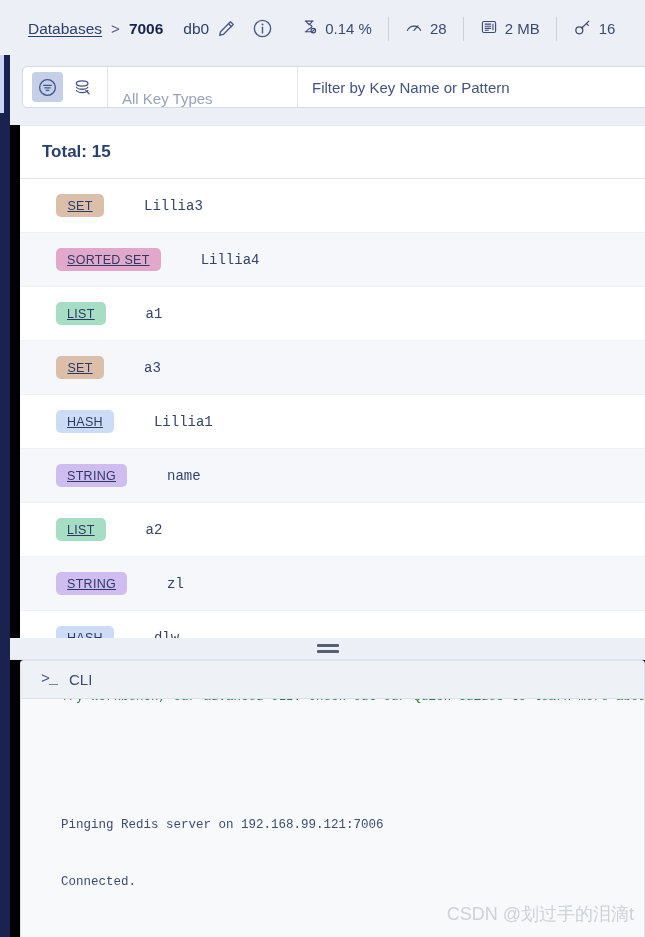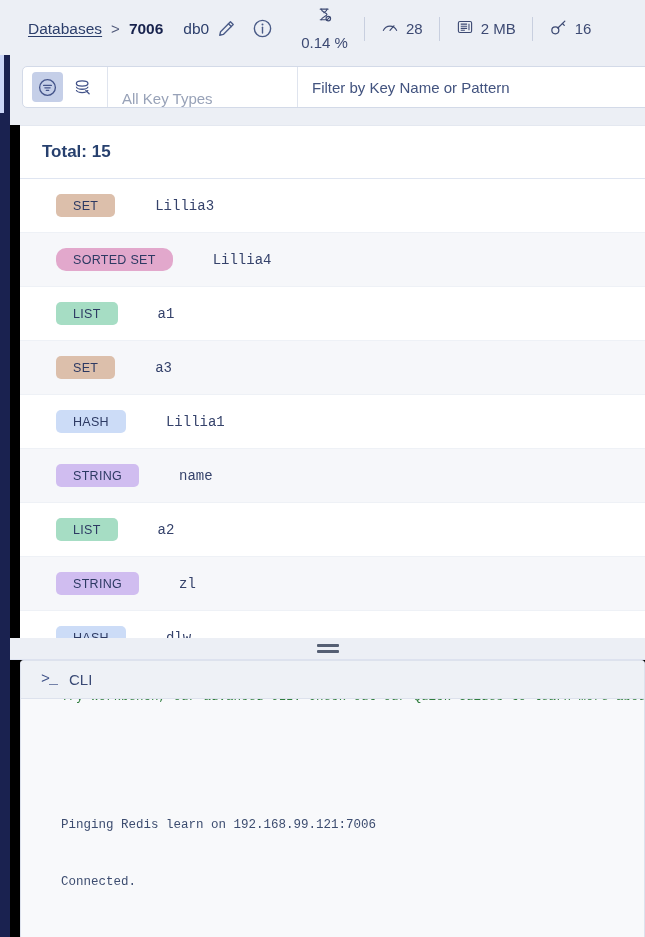--- a/index.html
+++ b/index.html
@@ -101,21 +101,21 @@
   }
   .stat {
     display: flex;
     align-items: center;
     gap: 7px;
     padding: 0 16px;
     font-size: 15px;
     color: #3d4a73;
     cursor: default;
   }
-  .stat:first-child { padding-left: 4px; flex-direction: column; }
+  .stat:first-child { padding-left: 4px; }
   .vdiv {
     width: 1px;
     height: 24px;
     background: #c8cfdf;
   }
 
   
   .filterbar-wrap {
     position: absolute;
     left: 10px;
@@ -206,25 +206,26 @@
   }
   .key-row.alt { background: #f6f7fa; }
   .key-badge {
     margin-left: 36px;
     min-width: 48px;
     height: 23px;
     border-radius: 5px;
     display: inline-flex;
     align-items: center;
     justify-content: center;
-    padding: 0 17px;
+    padding: 0 11px;
     font-size: 12.5px;
     letter-spacing: 0.3px;
     color: #2d3a63;
     white-space: nowrap;
+    text-decoration: underline;
   }
   .key-name {
     margin-left: 40px;
     font-size: 14px;
     color: #35426b;
     white-space: nowrap;
     font-family: Liberation Mono, monospace;
   }
 
   
@@ -439,21 +440,21 @@
   </div>
 
   <div class="keys-panel">
     <div class="keys-total">Total: 15</div>
     <div id="keys-rows">
         <div class="key-row">
           <span class="key-badge" style="background: rgb(220, 191, 171);">SET</span>
           <span class="key-name">Lillia3</span>
         </div>
         <div class="key-row alt">
-          <span class="key-badge" style="background: rgb(226, 168, 204); border-radius: 10px;">SORTED SET</span>
+          <span class="key-badge" style="background: rgb(226, 168, 204);">SORTED SET</span>
           <span class="key-name">Lillia4</span>
         </div>
         <div class="key-row">
           <span class="key-badge" style="background: rgb(166, 221, 196);">LIST</span>
           <span class="key-name">a1</span>
         </div>
         <div class="key-row alt">
           <span class="key-badge" style="background: rgb(220, 191, 171);">SET</span>
           <span class="key-name">a3</span>
         </div>
@@ -489,26 +490,27 @@
 
   <div class="cli-panel">
     <div class="cli-header">
       <span class="cli-prompt-ic">&gt;_</span>
       <span class="cli-title">CLI</span>
     </div>
     <div class="cli-body">
       <div class="cli-clip">Try Workbench, our advanced CLI. Check out our Quick Guides to learn more about Redis capabilities.</div>
       <div class="cli-lines">
         <div class="cli-blank"></div>
-        <div>Pinging Redis learn on 192.168.99.121:7006</div>
+        <div>Pinging Redis server on 192.168.99.121:7006</div>
         <div>Connected.</div>
         
         
         
         
         
         
         
       </div>
+      <div class="watermark">CSDN @划过手的泪滴t</div>
     </div>
   </div>
 
 </div>
 
 </body></html>

